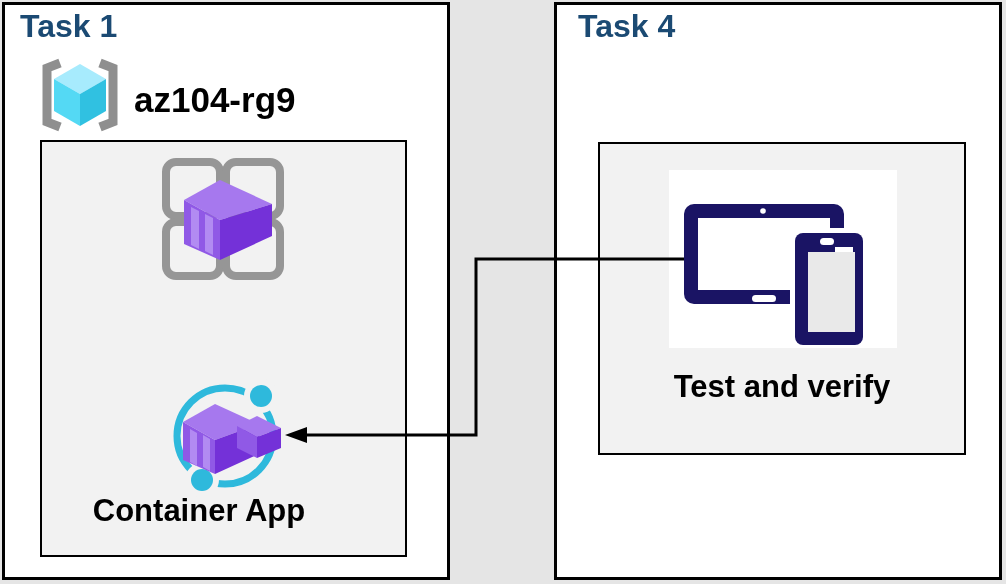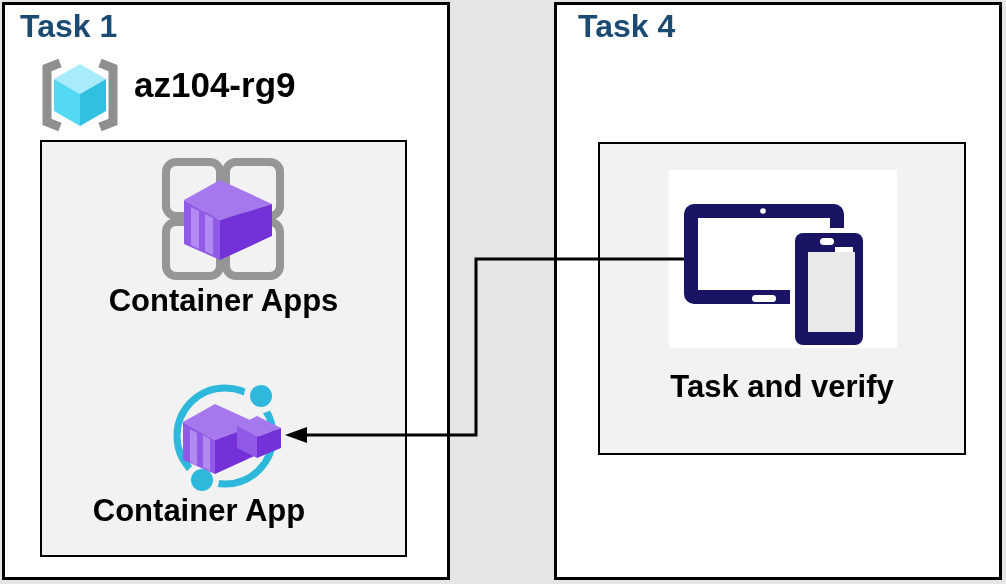--- a/index.html
+++ b/index.html
@@ -18,21 +18,21 @@
   #task1-title{left:20px;top:8px;}
   #task2-title{left:578px;top:8px;}
   .inner-panel{
     position:absolute;border:2px solid var(--box-border,#000);
     background:var(--panel-fill,#F2F2F2);box-sizing:content-box;
   }
   #task1-panel{left:40px;top:140px;width:363px;height:413px;}
   #task2-panel{left:598px;top:142px;width:364px;height:309px;}
   .icon-abs{position:absolute;}
   #rg-icon{left:30px;top:56px;width:100px;height:78px;}
-  #rg-name{position:absolute;left:134px;top:65px;font-size:35px;color:var(--label-text,#000);white-space:nowrap;}
+  #rg-name{position:absolute;left:134px;top:80px;font-size:35px;color:var(--label-text,#000);white-space:nowrap;}
   #env-icon{left:158px;top:154px;width:130px;height:130px;}
   #app-icon{left:163px;top:374px;width:124px;height:124px;}
   .node-label{
     position:absolute;font-size:31px;line-height:38px;color:var(--label-text,#000);
     text-align:center;
   }
   #env-label{left:42px;top:282px;width:363px;}
   #app-label{left:42px;top:492px;width:314px;}
   #verify-label{left:600px;top:368px;width:364px;}
   #device-panel{position:absolute;left:669px;top:170px;width:228px;height:178px;background:#fff;}
@@ -65,21 +65,20 @@
       <rect x="8" y="68" width="54" height="54" rx="10"></rect>
       <rect x="68" y="68" width="54" height="54" rx="10"></rect>
     </g>
     <polygon points="26,46 62,26 114,50 62,66" style="fill:var(--container-purple-top,#A678EE)"></polygon>
     <polygon points="114,50 114,82 62,106 62,66" style="fill:var(--container-purple-dark,#7431D8)"></polygon>
     <polygon points="26,46 62,66 62,106 26,90" style="fill:var(--container-purple-mid,#9059E6)"></polygon>
     <polygon points="33,53 41,57 41,95 33,91" style="fill:var(--container-purple-stripe,#B28BF2)"></polygon>
     <polygon points="47,60 55,64 55,101 47,97" style="fill:var(--container-purple-stripe,#B28BF2)"></polygon>
   </svg>
   <div class="node-label" id="env-label">
-    <div>Container Apps</div>
   </div>
 
   <svg class="icon-abs" id="app-icon" viewBox="0 0 124 124" xmlns="http://www.w3.org/2000/svg">
     <circle cx="62" cy="62" r="48" fill="none" style="stroke:var(--app-cyan,#2EB9DC)" stroke-width="7"></circle>
     <circle cx="98" cy="22" r="17" style="fill:var(--panel-fill,#F2F2F2)"></circle>
     <circle cx="39" cy="106" r="17" style="fill:var(--panel-fill,#F2F2F2)"></circle>
     <circle cx="98" cy="22" r="11" style="fill:var(--app-cyan,#2EB9DC)"></circle>
     <circle cx="39" cy="106" r="11" style="fill:var(--app-cyan,#2EB9DC)"></circle>
     <polygon points="20,48 52,30 96,50 52,66" style="fill:var(--container-purple-top,#A678EE)"></polygon>
     <polygon points="96,50 96,80 52,100 52,66" style="fill:var(--container-purple-dark,#7431D8)"></polygon>
@@ -105,20 +104,20 @@
       <circle cx="94" cy="41" r="2.8" fill="#fff"></circle>
       <rect x="83" y="125" width="24" height="7" rx="3.5" fill="#fff"></rect>
 
       <rect x="121" y="58" width="78" height="120" fill="#fff"></rect>
       <rect x="126" y="63" width="68" height="112" rx="8" style="fill:var(--device-navy,#1A1464)"></rect>
       <rect x="151" y="68" width="14" height="7" rx="3.5" fill="#fff"></rect>
       <rect x="166" y="77" width="18" height="6" fill="#fff"></rect>
       <rect x="139" y="82" width="47" height="80" style="fill:var(--device-screen-gray,#E9E9E9)"></rect>
     </svg>
   </div>
-  <div class="node-label" id="verify-label">Task and verify</div>
+  <div class="node-label" id="verify-label">Test and verify</div>
 
   <svg id="arrow-svg" viewBox="0 0 1006 584" xmlns="http://www.w3.org/2000/svg">
     <path d="M684,259 H476 V435 H306" fill="none" stroke="#000" stroke-width="3"></path>
     <polygon points="285,435 307,427 307,443" fill="#000"></polygon>
   </svg>
 
 </div>
 
 </body></html>

